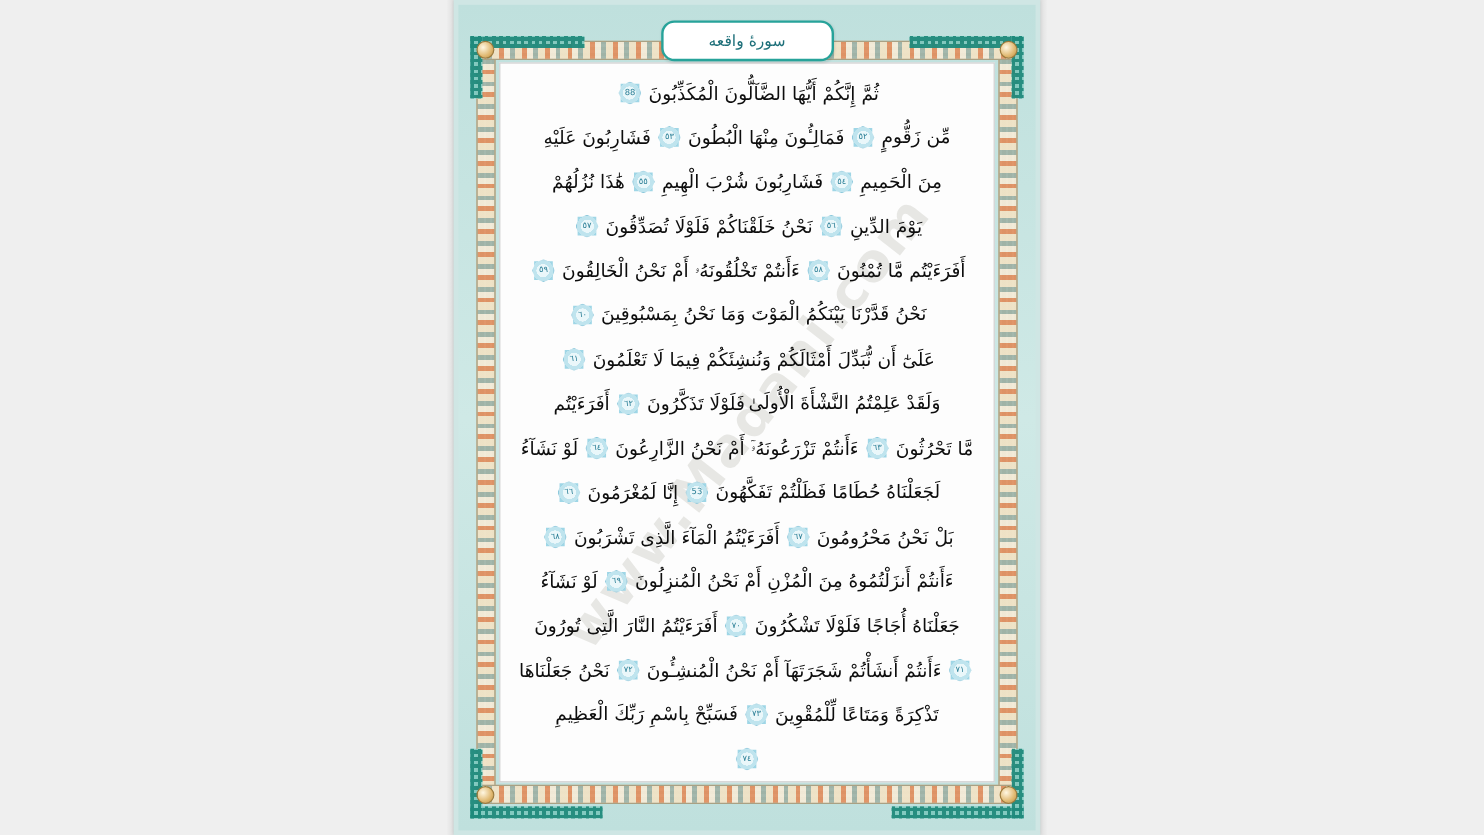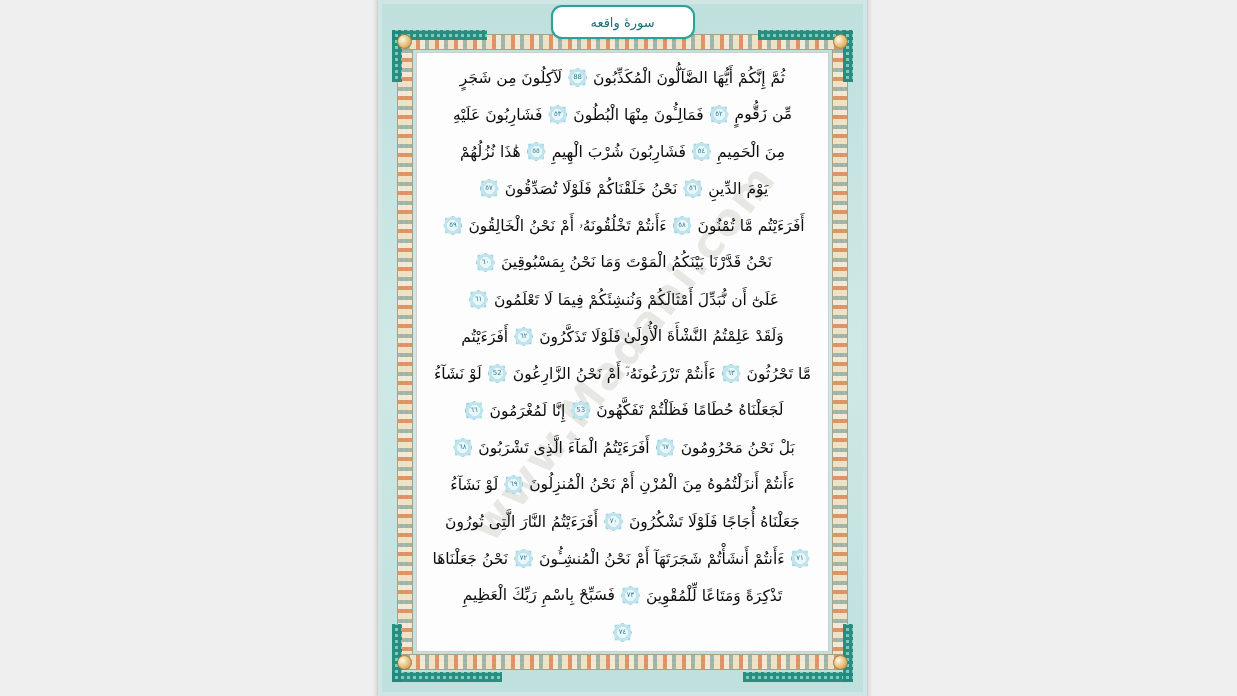--- a/index.html
+++ b/index.html
@@ -105,21 +105,21 @@
     left:34px;top:48px;right:34px;bottom:40px;
     background:#fdfdfd;
     border:1px solid #cfcfcf;
     overflow:hidden;
   }
 
   
   #surah-banner{
     position:absolute;
     left:50%;transform:translateX(-50%);
-    top:5px;
+    top:17px;
     width:140px;height:30px;
     background:#ffffff;
     border:2px solid #27a39a;
     border-radius:11px;
     display:flex;align-items:center;justify-content:center;
     z-index:10;
     box-shadow:0 1px 2px rgba(0,0,0,.10);
   }
   #surah-banner-text{
     font-family:"DejaVu Sans","Liberation Sans",sans-serif;
@@ -234,21 +234,20 @@
       <div class="medallion med-tr"></div>
       <div class="medallion med-bl"></div>
       <div class="medallion med-br"></div>
 
       <div id="text-field">
         <div id="watermark">www.Madani.com</div>
         <div id="ayah-lines">
             <div class="ayah-line">
               <span class="ayah-seg">ثُمَّ إِنَّكُمْ أَيُّهَا الضَّآلُّونَ الْمُكَذِّبُونَ</span>
               <span class="ayah-marker">88</span>
-              <span class="ayah-seg">لَآكِلُونَ مِن شَجَرٍ</span>
             </div>
             <div class="ayah-line">
               <span class="ayah-seg under">مِّن زَقُّومٍ</span>
               <span class="ayah-marker">٥٢</span>
               <span class="ayah-seg">فَمَالِـُٔونَ مِنْهَا الْبُطُونَ</span>
               <span class="ayah-marker">٥٣</span>
               <span class="ayah-seg">فَشَارِبُونَ عَلَيْهِ</span>
             </div>
             <div class="ayah-line">
               <span class="ayah-seg">مِنَ الْحَمِيمِ</span>
@@ -280,21 +279,21 @@
             <div class="ayah-line">
               <span class="ayah-seg under">وَلَقَدْ عَلِمْتُمُ النَّشْأَةَ الْأُولَىٰ</span>
               <span class="ayah-seg">فَلَوْلَا تَذَكَّرُونَ</span>
               <span class="ayah-marker">٦٢</span>
               <span class="ayah-seg">أَفَرَءَيْتُم</span>
             </div>
             <div class="ayah-line">
               <span class="ayah-seg">مَّا تَحْرُثُونَ</span>
               <span class="ayah-marker">٦٣</span>
               <span class="ayah-seg">ءَأَنتُمْ تَزْرَعُونَهُۥٓ أَمْ نَحْنُ الزَّارِعُونَ</span>
-              <span class="ayah-marker">52</span>
+              <span class="ayah-marker">٦٤</span>
               <span class="ayah-seg">لَوْ نَشَآءُ</span>
             </div>
             <div class="ayah-line">
               <span class="ayah-seg under">لَجَعَلْنَاهُ حُطَامًا  فَظَلْتُمْ تَفَكَّهُونَ</span>
               <span class="ayah-marker">53</span>
               <span class="ayah-seg">إِنَّا لَمُغْرَمُونَ</span>
               <span class="ayah-marker">٦٦</span>
             </div>
             <div class="ayah-line">
               <span class="ayah-seg">بَلْ نَحْنُ مَحْرُومُونَ</span>

